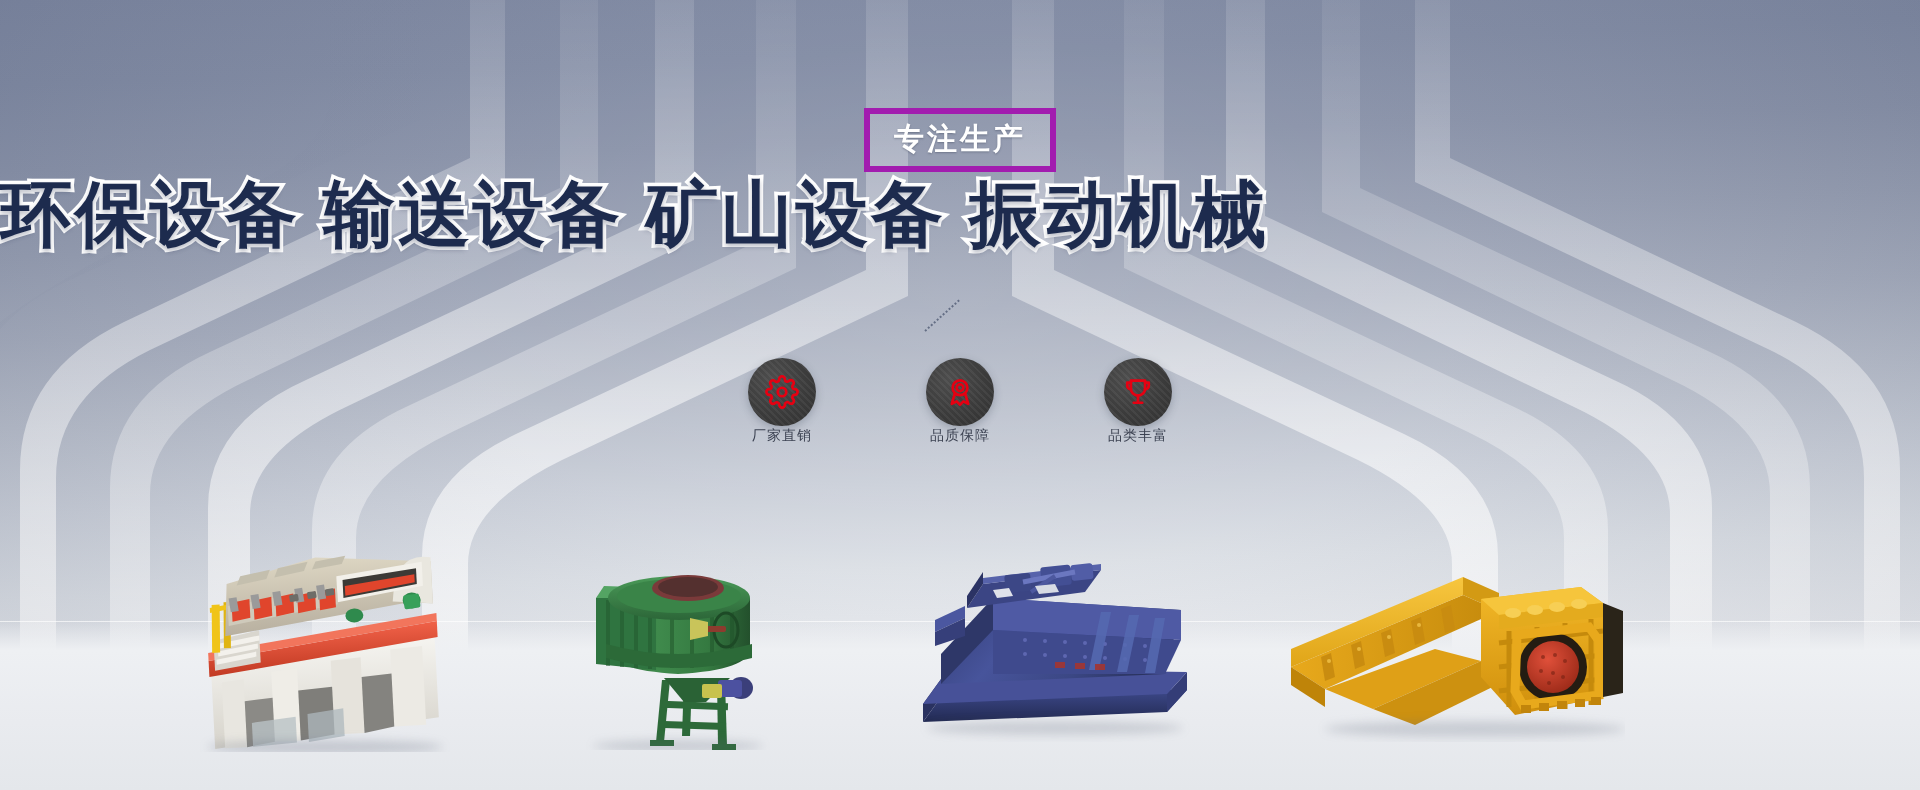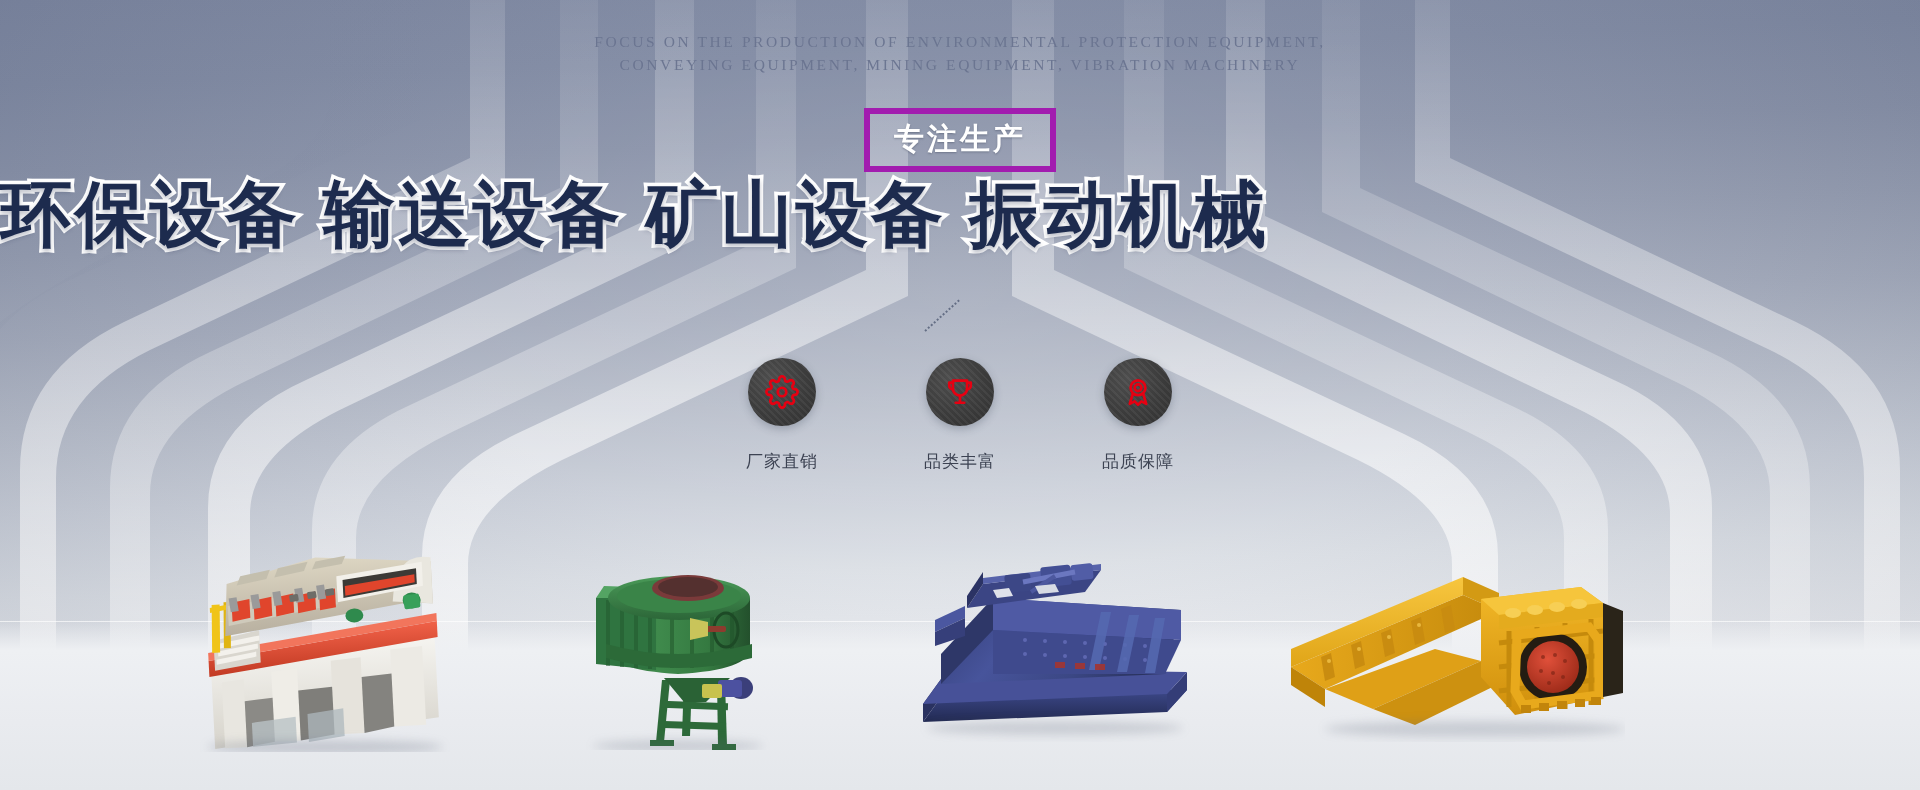--- a/index.html
+++ b/index.html
@@ -145,22 +145,22 @@
     background:
       repeating-linear-gradient(45deg,
          rgba(255,255,255,0.05) 0px, rgba(255,255,255,0.05) 2px,
          rgba(0,0,0,0.0) 2px, rgba(0,0,0,0.0) 5px),
       radial-gradient(circle at 35% 30%, #4d4d4d 0%, #3b3b3b 55%, #303030 100%);
     display:flex; align-items:center; justify-content:center;
     box-shadow:0 3px 8px rgba(50,60,80,0.28);
   }
   .circle svg { display:block; }
   .feature-label {
-    margin-top:24px;
-    font-size:17px;
+    margin-top:1px;
+    font-size:14px;
     color:#3c4252;
     letter-spacing:1px;
     white-space:nowrap;
   }
 
   
   .products { position:absolute; left:0; right:0; bottom:0; height:330px; }
   .product { position:absolute; }
   .product svg { display:block; }
 
@@ -219,22 +219,20 @@
         <path d="M 1498 790 L 1498 556 Q 1498 478 1404 434 L 1054 270 L 1054 -20 L 1012 -20 L 1012 296 L 1358 460 Q 1452 506 1452 564 L 1452 790 Z" fill="url(#ribg)"></path>
       </g>
     </svg>
   </div>
 
   <div class="bg-vig"></div>
 
   <div class="floor"></div>
   <div class="floor-line"></div>
 
-  <div class="eng">FOCUS ON THE PRODUCTION OF ENVIRONMENTAL PROTECTION EQUIPMENT,
-CONVEYING EQUIPMENT, MINING EQUIPMENT, VIBRATION MACHINERY</div>
 
   <div class="badge">
     <span>专注生产</span>
   </div>
 
   <div class="headline">环保设备 输送设备 矿山设备 振动机械</div>
 
   <div class="tick">
       <i></i>
     </div>
@@ -242,44 +240,44 @@
   <div class="features">
 
     <div class="feature">
       <div class="circle">
         <svg width="34" height="34" viewBox="0 0 24 24" fill="none" stroke="#e60012" stroke-width="1.9" stroke-linecap="round" stroke-linejoin="round">
           <circle cx="12" cy="12" r="3"></circle>
           <path d="M19.4 15a1.65 1.65 0 0 0 .33 1.82l.06.06a2 2 0 1 1-2.83 2.83l-.06-.06a1.65 1.65 0 0 0-1.82-.33 1.65 1.65 0 0 0-1 1.51V21a2 2 0 1 1-4 0v-.09A1.65 1.65 0 0 0 9 19.4a1.65 1.65 0 0 0-1.82.33l-.06.06a2 2 0 1 1-2.83-2.83l.06-.06A1.65 1.65 0 0 0 4.6 15a1.65 1.65 0 0 0-1.51-1H3a2 2 0 1 1 0-4h.09A1.65 1.65 0 0 0 4.6 9a1.65 1.65 0 0 0-.33-1.82l-.06-.06a2 2 0 1 1 2.83-2.83l.06.06A1.65 1.65 0 0 0 9 4.6a1.65 1.65 0 0 0 1-1.51V3a2 2 0 1 1 4 0v.09a1.65 1.65 0 0 0 1 1.51 1.65 1.65 0 0 0 1.82-.33l.06-.06a2 2 0 1 1 2.83 2.83l-.06.06A1.65 1.65 0 0 0 19.4 9a1.65 1.65 0 0 0 1.51 1H21a2 2 0 1 1 0 4h-.09a1.65 1.65 0 0 0-1.51 1z"></path>
         </svg>
       </div>
       <div class="feature-label">厂家直销</div>
+    </div>
+
+    <div class="feature">
+      <div class="circle">
+        <svg width="34" height="34" viewBox="0 0 24 24" fill="none" stroke="#e60012" stroke-width="1.9" stroke-linecap="round" stroke-linejoin="round">
+          <circle cx="12" cy="9" r="5.2"></circle>
+          <circle cx="12" cy="9" r="2.4"></circle>
+          <path d="M8.3 13.4 L6.2 20.4 L9.6 18.6 L12 21 L14.4 18.6 L17.8 20.4 L15.7 13.4"></path>
+        </svg>
+      </div>
+      <div class="feature-label">品质保障</div>
     </div>
 
     <div class="feature">
       <div class="circle">
         <svg width="34" height="34" viewBox="0 0 24 24" fill="none" stroke="#e60012" stroke-width="1.9" stroke-linecap="round" stroke-linejoin="round">
           <path d="M7 4 h10 v5.5 a5 5 0 0 1 -10 0 Z"></path>
           <path d="M7 5.4 H4.4 v2.2 a2.6 2.6 0 0 0 2.6 2.6"></path>
           <path d="M17 5.4 h2.6 v2.2 a2.6 2.6 0 0 1 -2.6 2.6"></path>
           <path d="M12 14.5 V19"></path>
           <path d="M9 19.6 h6"></path>
         </svg>
       </div>
       <div class="feature-label">品类丰富</div>
-    </div>
-
-    <div class="feature">
-      <div class="circle">
-        <svg width="34" height="34" viewBox="0 0 24 24" fill="none" stroke="#e60012" stroke-width="1.9" stroke-linecap="round" stroke-linejoin="round">
-          <circle cx="12" cy="9" r="5.2"></circle>
-          <circle cx="12" cy="9" r="2.4"></circle>
-          <path d="M8.3 13.4 L6.2 20.4 L9.6 18.6 L12 21 L14.4 18.6 L17.8 20.4 L15.7 13.4"></path>
-        </svg>
-      </div>
-      <div class="feature-label">品质保障</div>
     </div>
 
   </div>
 
   <div class="products">
 
     <div class="product p1">
       <svg width="250" height="205" viewBox="0 0 250 205">
         <defs>
           <linearGradient id="w1" x1="0" y1="0" x2="0" y2="1">

